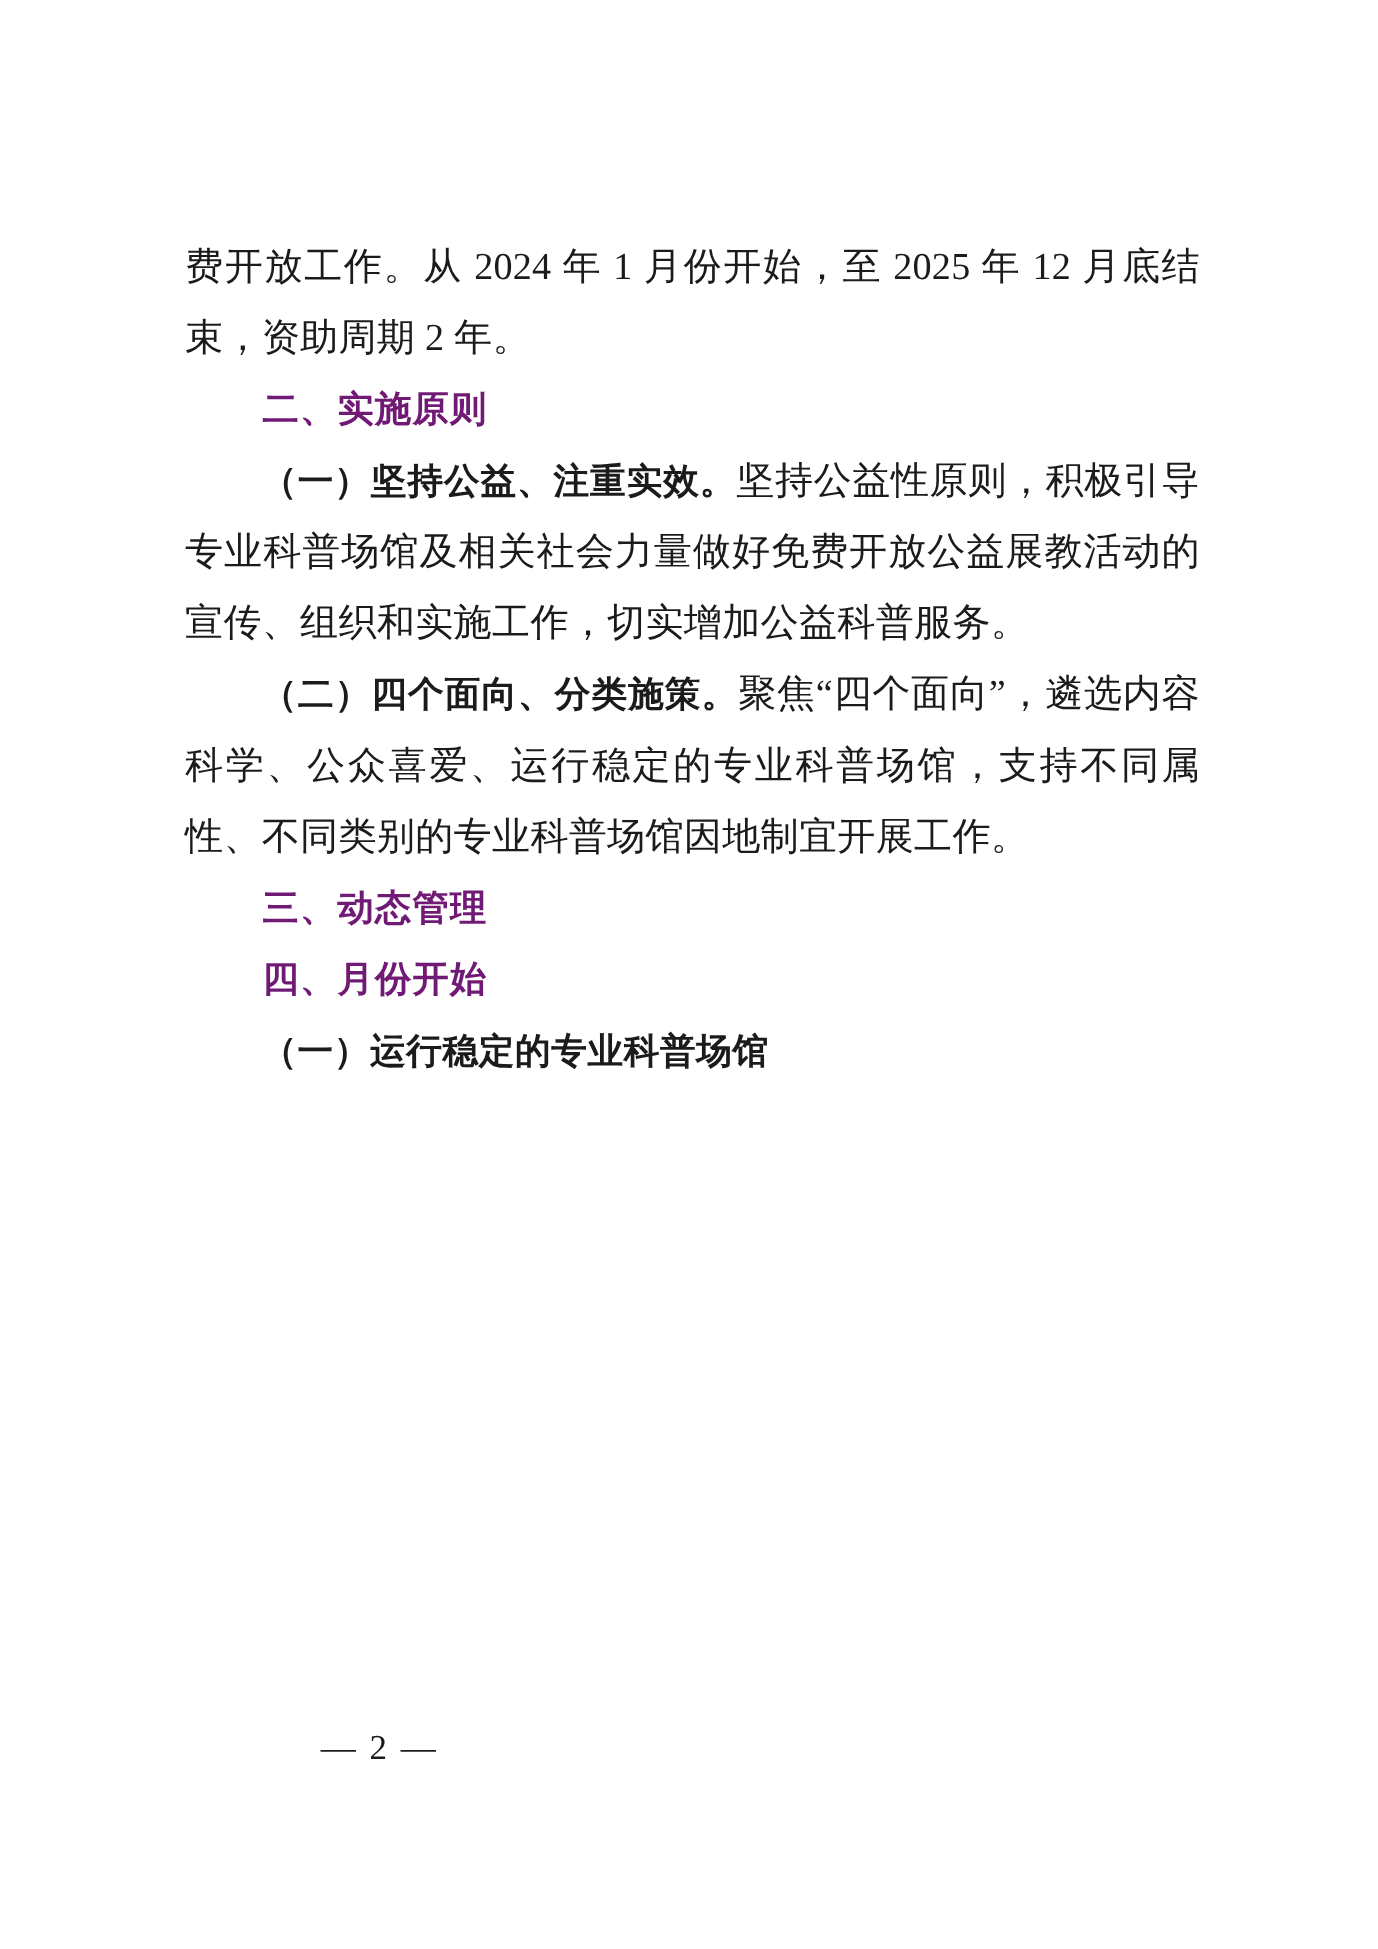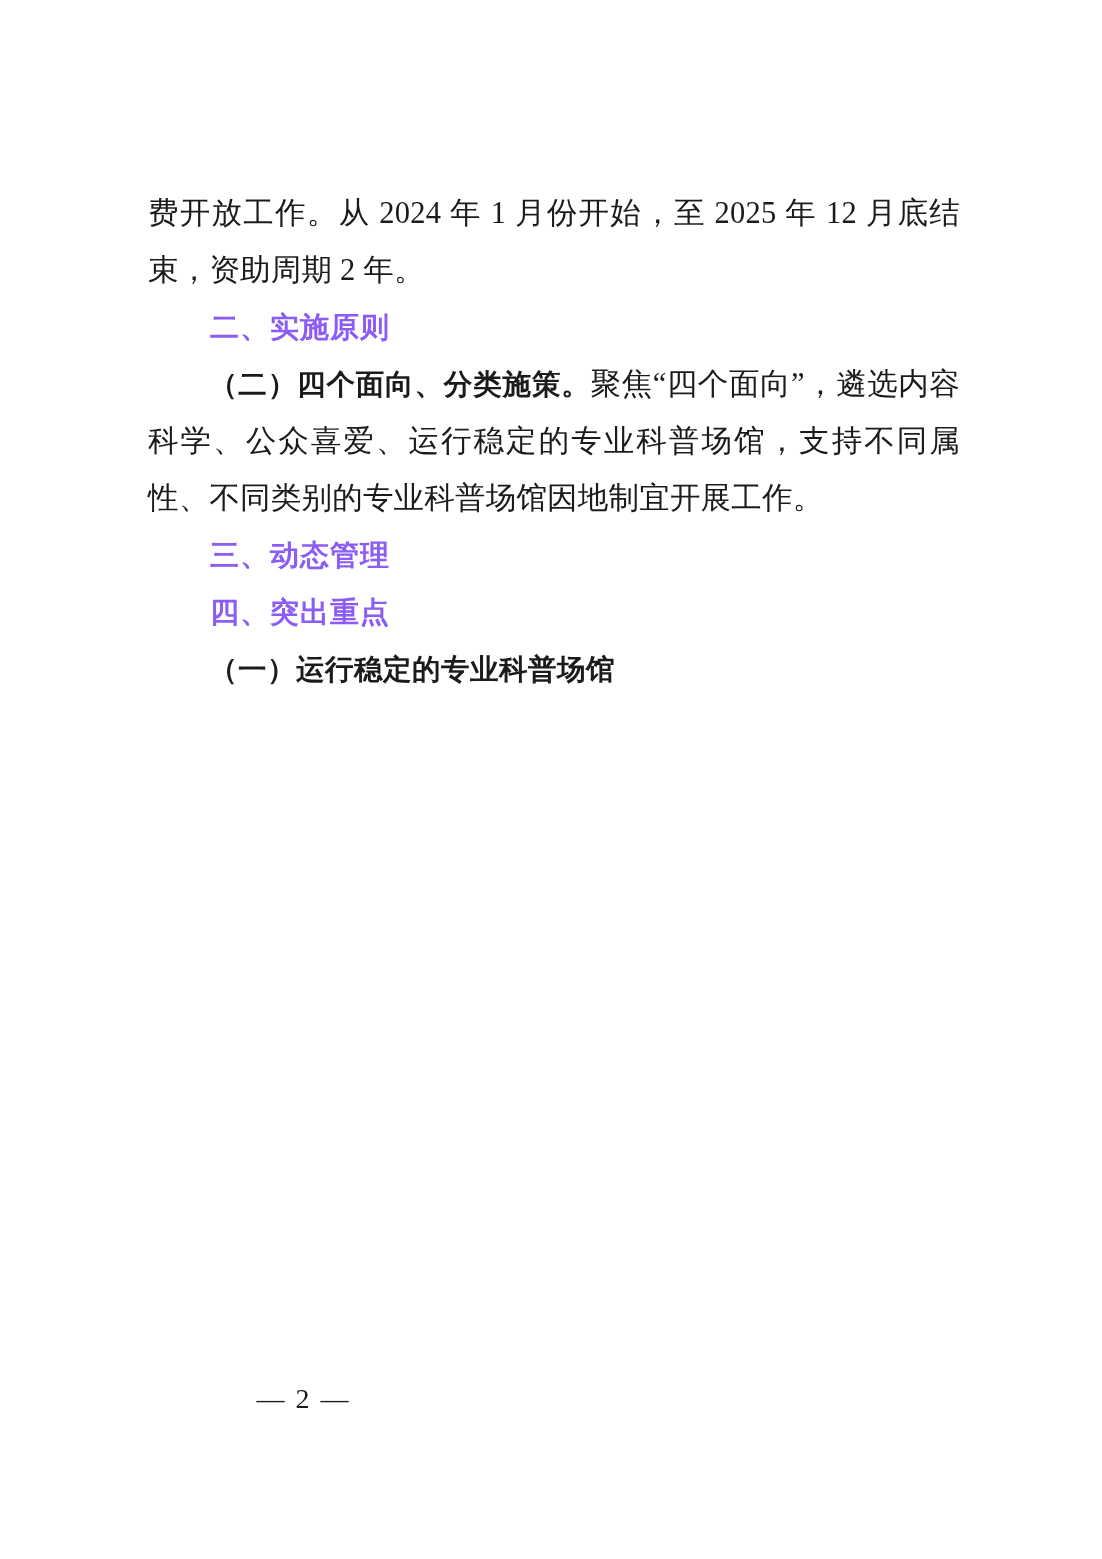--- a/index.html
+++ b/index.html
@@ -36,21 +36,21 @@
   }
   p.indent {
     text-indent: 61px;
   }
   p.heading {
     font-family: "DejaVu Sans", "Liberation Sans", sans-serif;
     font-weight: 700;
     font-size: 29px;
     text-indent: 62px;
     letter-spacing: 1px;
-    color: #8b5cf6;
+    color: #701a75;
   }
   .blk {
     font-family: "DejaVu Sans", "Liberation Sans", sans-serif;
     font-weight: 700;
     font-size: 28.5px;
     letter-spacing: 0.5px;
   }
   .page-number {
     position: absolute;
     left: 0;
@@ -70,28 +70,29 @@
 </head>
 <body>
 
 <div class="page">
   <div class="doc-body">
 
     <p class="para">费开放工作。从 2024 年 1 月份开始，至 2025 年 12 月底结束，资助周期 2 年。</p>
 
     <p class="heading">二、实施原则</p>
 
+    <p class="indent"><span class="blk">（一）坚持公益、注重实效。</span><span>坚持公益性原则，积极引导专业科普场馆及相关社会力量做好免费开放公益展教活动的宣传、组织和实施工作，切实增加公益科普服务。</span></p>
 
     <p class="indent"><span class="blk">（二）四个面向、分类施策。</span><span>聚焦“四个面向”，遴选内容科学、公众喜爱、运行稳定的专业科普场馆，支持不同属性、不同类别的专业科普场馆因地制宜开展工作。</span></p>
 
 
     <p class="heading">三、动态管理</p>
 
 
-    <p class="heading">四、突出重点</p>
+    <p class="heading">四、月份开始</p>
 
     <p class="indent blk">（一）运行稳定的专业科普场馆</p>
 
 
   </div>
 </div>
 
 <div class="page-number">
   <span class="pn-inner">— 2 —</span>
 </div>

